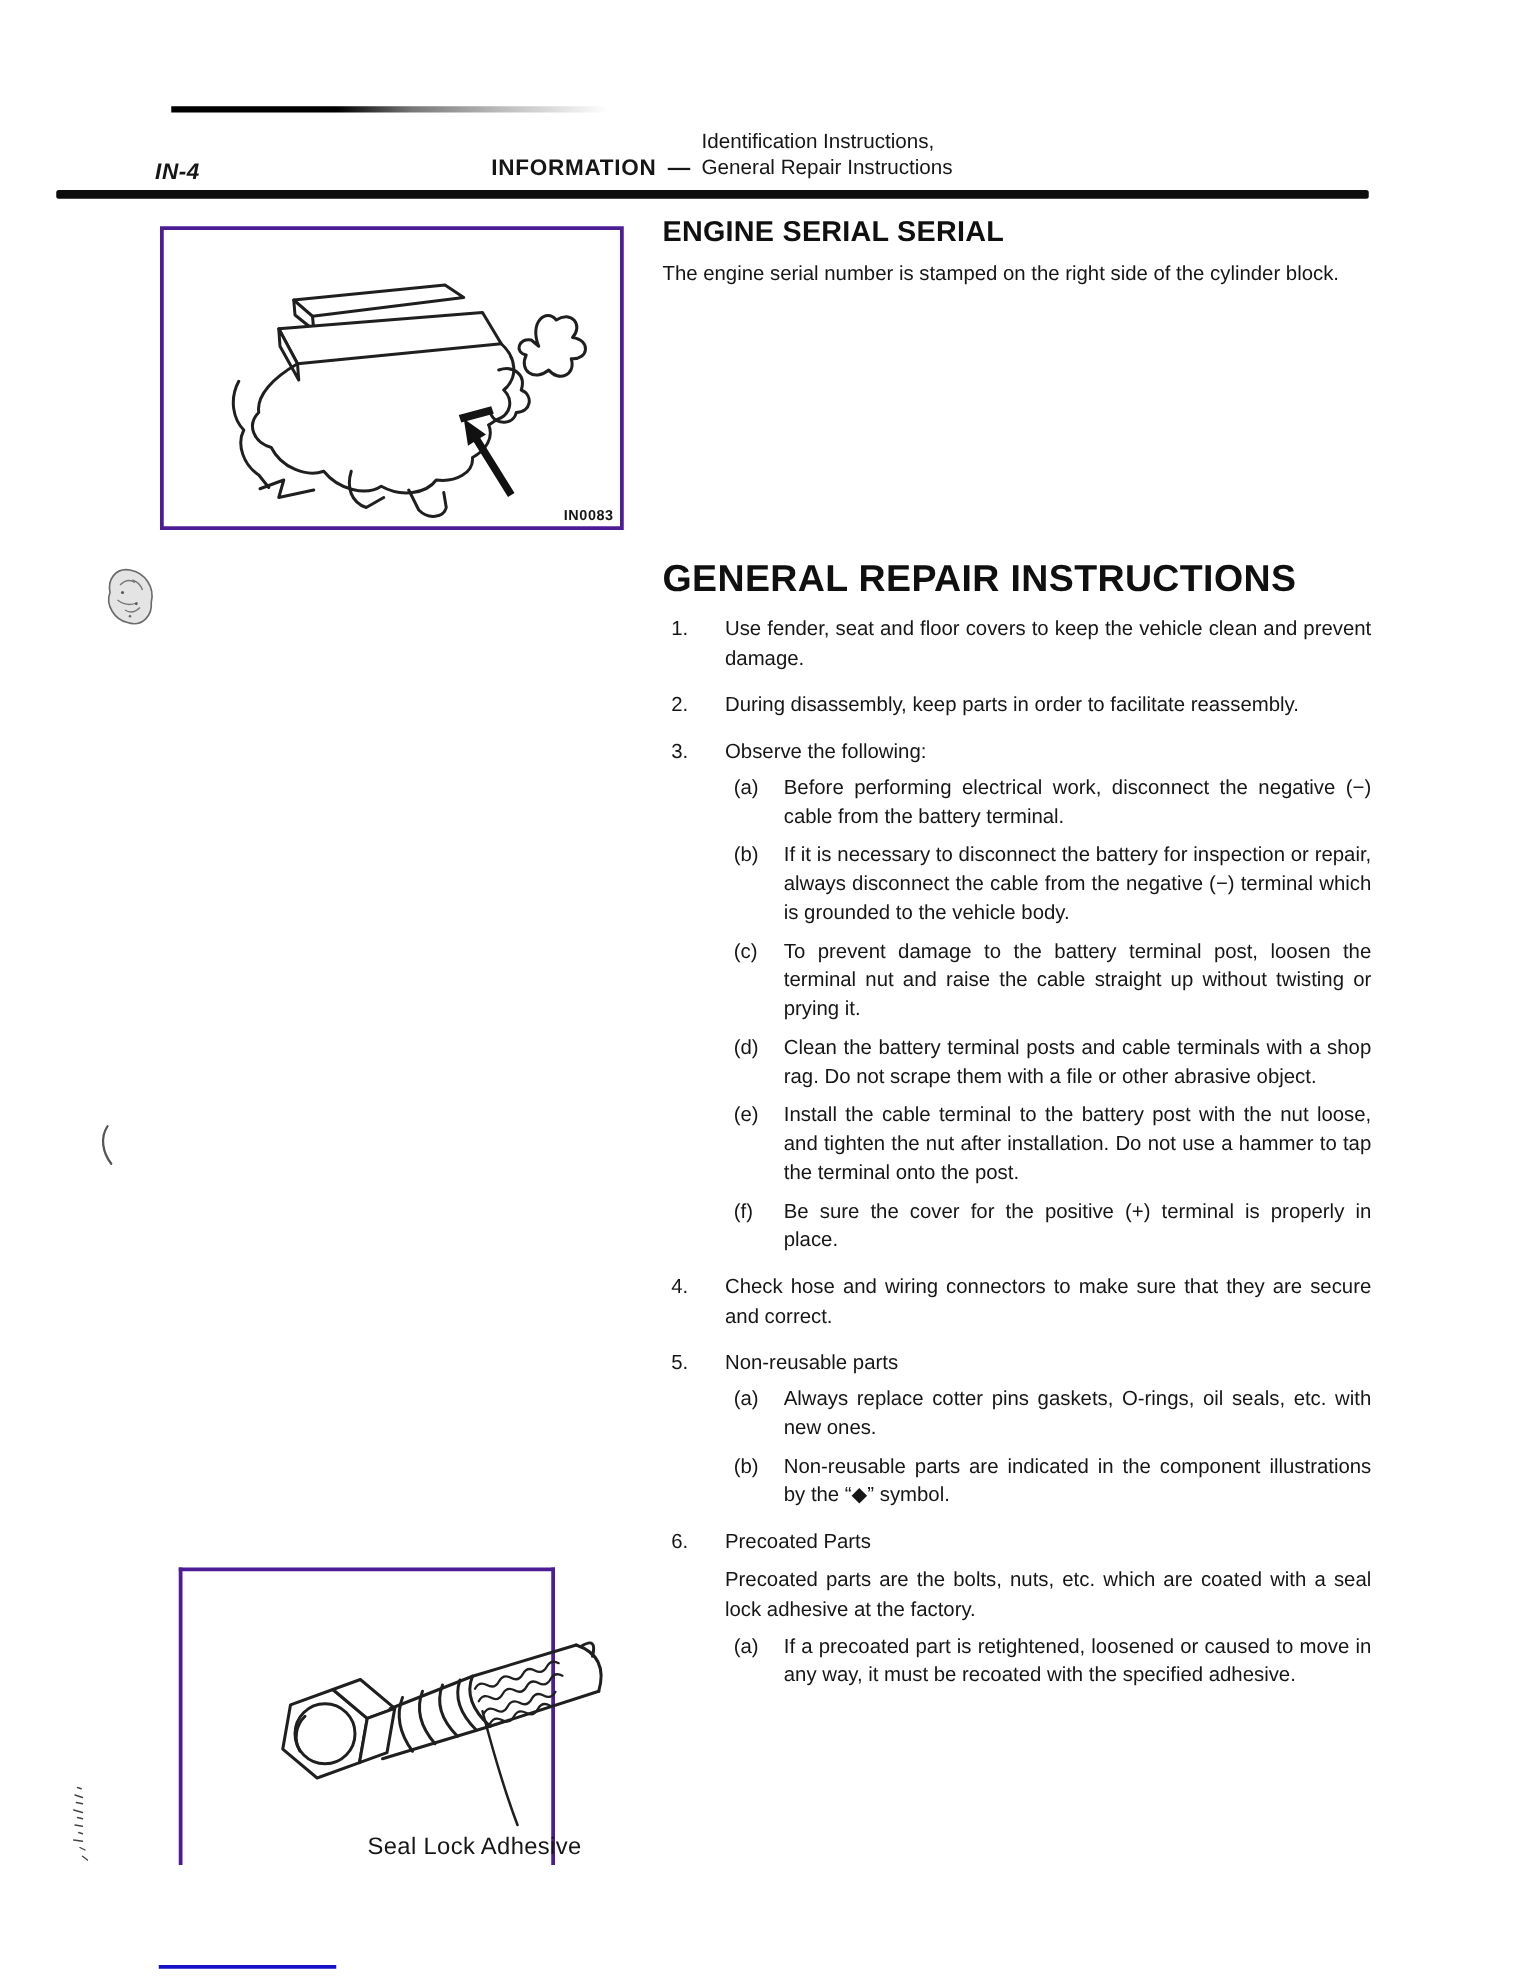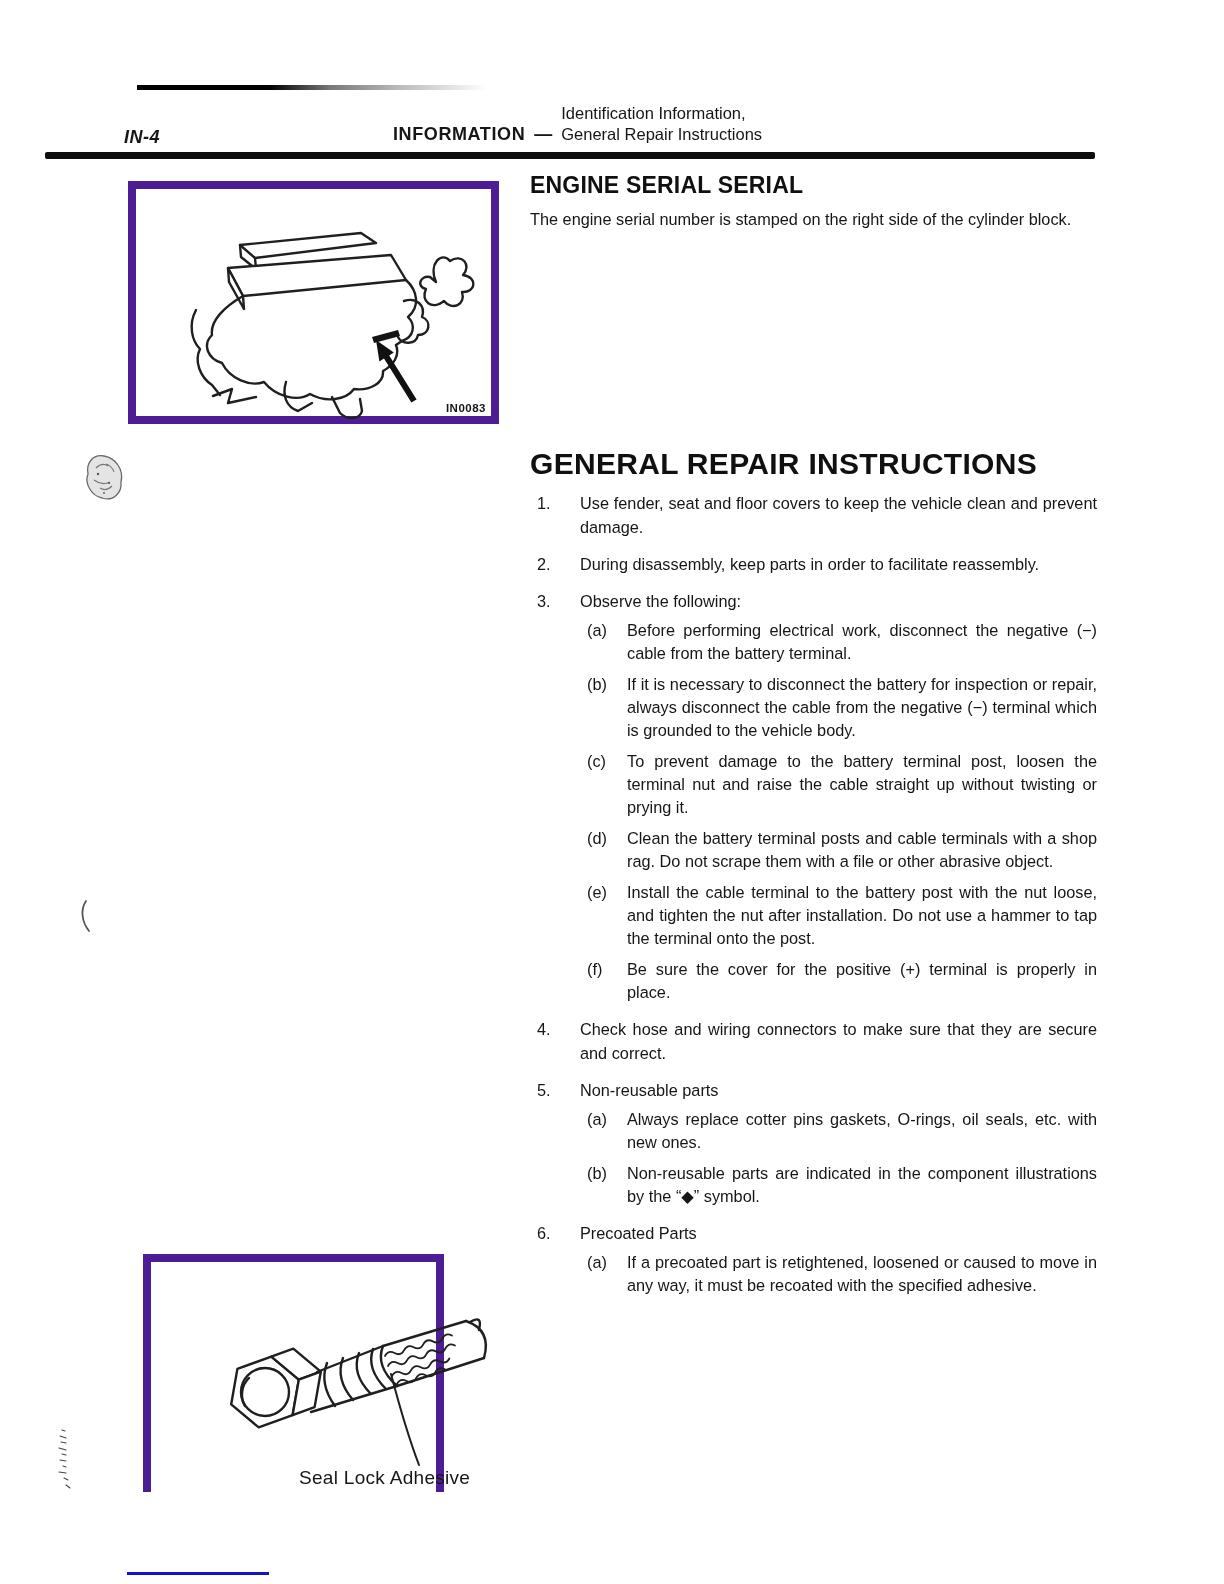--- a/index.html
+++ b/index.html
@@ -11,21 +11,21 @@
   
   .page-num{left:124px;top:127px;font-size:18px;font-weight:700;letter-spacing:0.5px;font-style:italic;}
   .hdr-center{left:393px;top:103px;display:flex;align-items:flex-end;gap:9px;}
   .hdr-section{font-size:18px;font-weight:700;letter-spacing:0.6px;line-height:21px;}
   .hdr-dash{font-size:18px;font-weight:700;line-height:21px;}
   .hdr-subject{font-size:16.5px;line-height:21px;}
   .hdr-rule{left:45px;top:152px;width:1050px;height:7px;background:#0d0d0d;border-radius:2px;}
   .topleft-rule{left:137px;top:85px;width:350px;height:5px;
     background:linear-gradient(to right,#000 0%,#000 38%,#777 55%,#bbb 75%,rgba(255,255,255,0) 100%);}
   
-  .figure{box-sizing:border-box;border:8px solid #4c1d95;background:#fff;}
+  .figure{box-sizing:border-box;border:3px solid #4c1d95;background:#fff;}
   #engine-fig{left:128px;top:181px;width:371px;height:243px;}
   #bolt-fig{left:143px;top:1254px;width:301px;height:238px;border-bottom:none;}
   .fig-code{position:absolute;right:5px;bottom:2px;font-size:11.5px;font-weight:700;letter-spacing:0.5px;}
   .bolt-caption{position:absolute;left:148px;bottom:3px;font-size:19px;letter-spacing:0.3px;white-space:nowrap;}
   .sketch{stroke:#1f1f1f;stroke-width:2.4;fill:none;stroke-linejoin:round;stroke-linecap:round;}
   
   .textcol{left:530px;width:567px;}
   #ident-sec{top:172px;}
   #repair-sec{top:447px;}
   h1{font-size:30px;font-weight:700;letter-spacing:0.3px;margin:0 0 10px 0;white-space:nowrap;color:#101010;}
@@ -47,21 +47,21 @@
 </head>
 <body>
 
 <div class="abs topleft-rule"></div>
 
 <div class="abs page-num">IN-4</div>
 <div class="abs hdr-center">
   <span class="hdr-section">INFORMATION</span>
   <span class="hdr-dash">—</span>
   <span class="hdr-subject">
-    <span style="display:block">Identification Information,</span>
+    <span style="display:block">Identification Instructions,</span>
     <span style="display:block">General Repair Instructions</span>
   </span>
 </div>
 <div class="abs hdr-rule"></div>
 
 <div class="abs figure" id="engine-fig">
   <svg width="365" height="237" viewBox="0 0 365 237">
     <g class="sketch">
 
       <path fill="#fff" d="M104,56 L225,44 L240,54 L119,69 Z"></path>
@@ -176,20 +176,21 @@
         <div class="stext">Non-reusable parts are indicated in the component illustrations by the “◆” symbol.</div>
       </div>
     </div>
   </div>
 
   <div class="item-block">
     <div class="item-head">
       <div class="num">6.</div>
       <div class="itext">Precoated Parts</div>
     </div>
+    <div class="item-body">Precoated parts are the bolts, nuts, etc. which are coated with a seal lock adhesive at the factory.</div>
     <div class="subs">
       <div class="sub">
         <div class="slabel">(a)</div>
         <div class="stext">If a precoated part is retightened, loosened or caused to move in any way, it must be recoated with the specified adhesive.</div>
       </div>
     </div>
   </div>
 </div>
 
 <div class="abs figure" id="bolt-fig">

